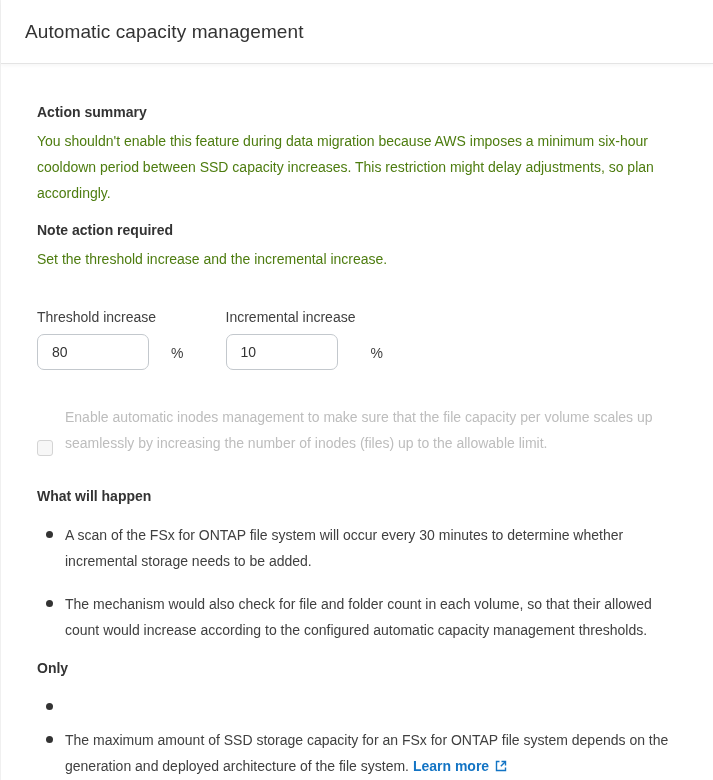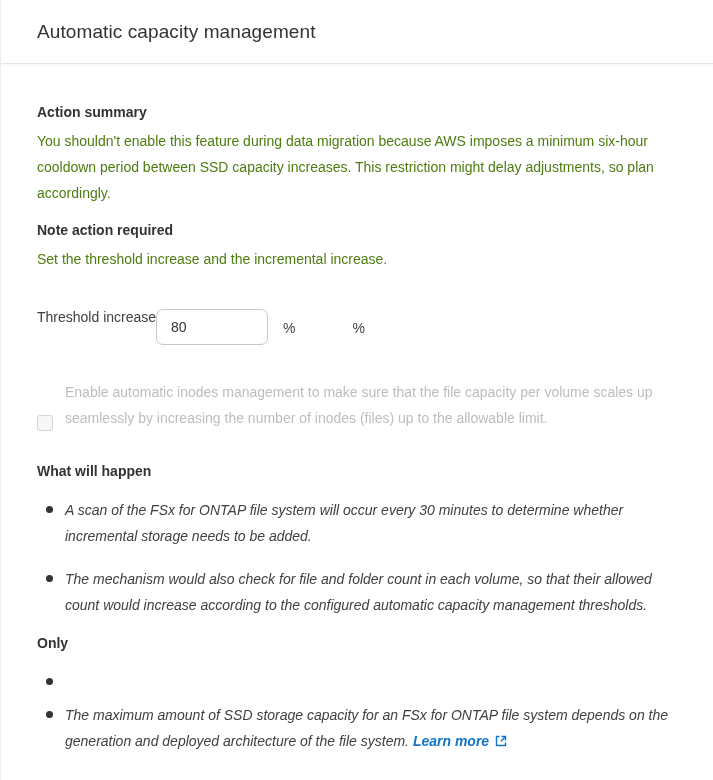--- a/index.html
+++ b/index.html
@@ -15,21 +15,21 @@
   .modal {
     width: 713px;
     height: 780px;
     background: #fff;
     border-left: 1px solid #f0f0f0;
   }
   .modal-header {
     height: 64px;
     display: flex;
     align-items: center;
-    padding: 0 36px;
+    padding: 0 24px;
     border-bottom: 1px solid #e4e4e4;
     box-shadow: 0 2px 3px rgba(0,0,0,0.03);
     background: #fff;
   }
   .modal-title {
     font-size: 19px;
     font-weight: 400;
     color: #333333;
     letter-spacing: 0.1px;
   }
@@ -53,20 +53,21 @@
   
   .fields-row {
     display: flex;
     gap: 42px;
     margin-top: 37px;
     margin-bottom: 34px;
   }
   .field-group { display: flex; align-items: flex-end; }
   .field {
     display: flex;
+    flex-direction: column;
   }
   .field-label {
     font-size: 14px;
     color: #404040;
     margin-bottom: 9px;
   }
   .text-input {
     width: 112px;
     height: 36px;
     border: 1px solid #c3c8cd;
@@ -102,21 +103,21 @@
   }
   .checkbox-label {
     margin-left: 12px;
     font-size: 14px;
     line-height: 26px;
     color: #bdbdbd;
     max-width: 616px;
   }
 
   
-  .bullet-list { list-style: none; margin-top: 18px; font-style: italic; }
+  .bullet-list { list-style: none; margin-top: 18px; }
   .bullet-item {
     display: flex;
     align-items: flex-start;
     margin-bottom: 17px;
   }
   .bullet-dot {
     width: 7px;
     height: 7px;
     border-radius: 50%;
     background: #333333;
@@ -163,20 +164,24 @@
 
       <div class="fields-row">
         <div class="field-group">
           <div class="field">
             <label class="field-label">Threshold increase</label>
             <input class="text-input" type="text" value="80" style="">
           </div>
           <span class="unit">%</span>
         </div>
         <div class="field-group">
+          <div class="field">
+            <label class="field-label">Incremental increase</label>
+            <input class="text-input" type="text" value="10" style="">
+          </div>
           <span class="unit">%</span>
         </div>
       </div>
     </div>
 
     <div class="checkbox-row">
       <div class="checkbox-box"></div>
       <div class="checkbox-label">Enable automatic inodes management to make sure that the file capacity per volume scales up seamlessly by increasing the number of inodes (files) up to the allowable limit.</div>
     </div>
 

